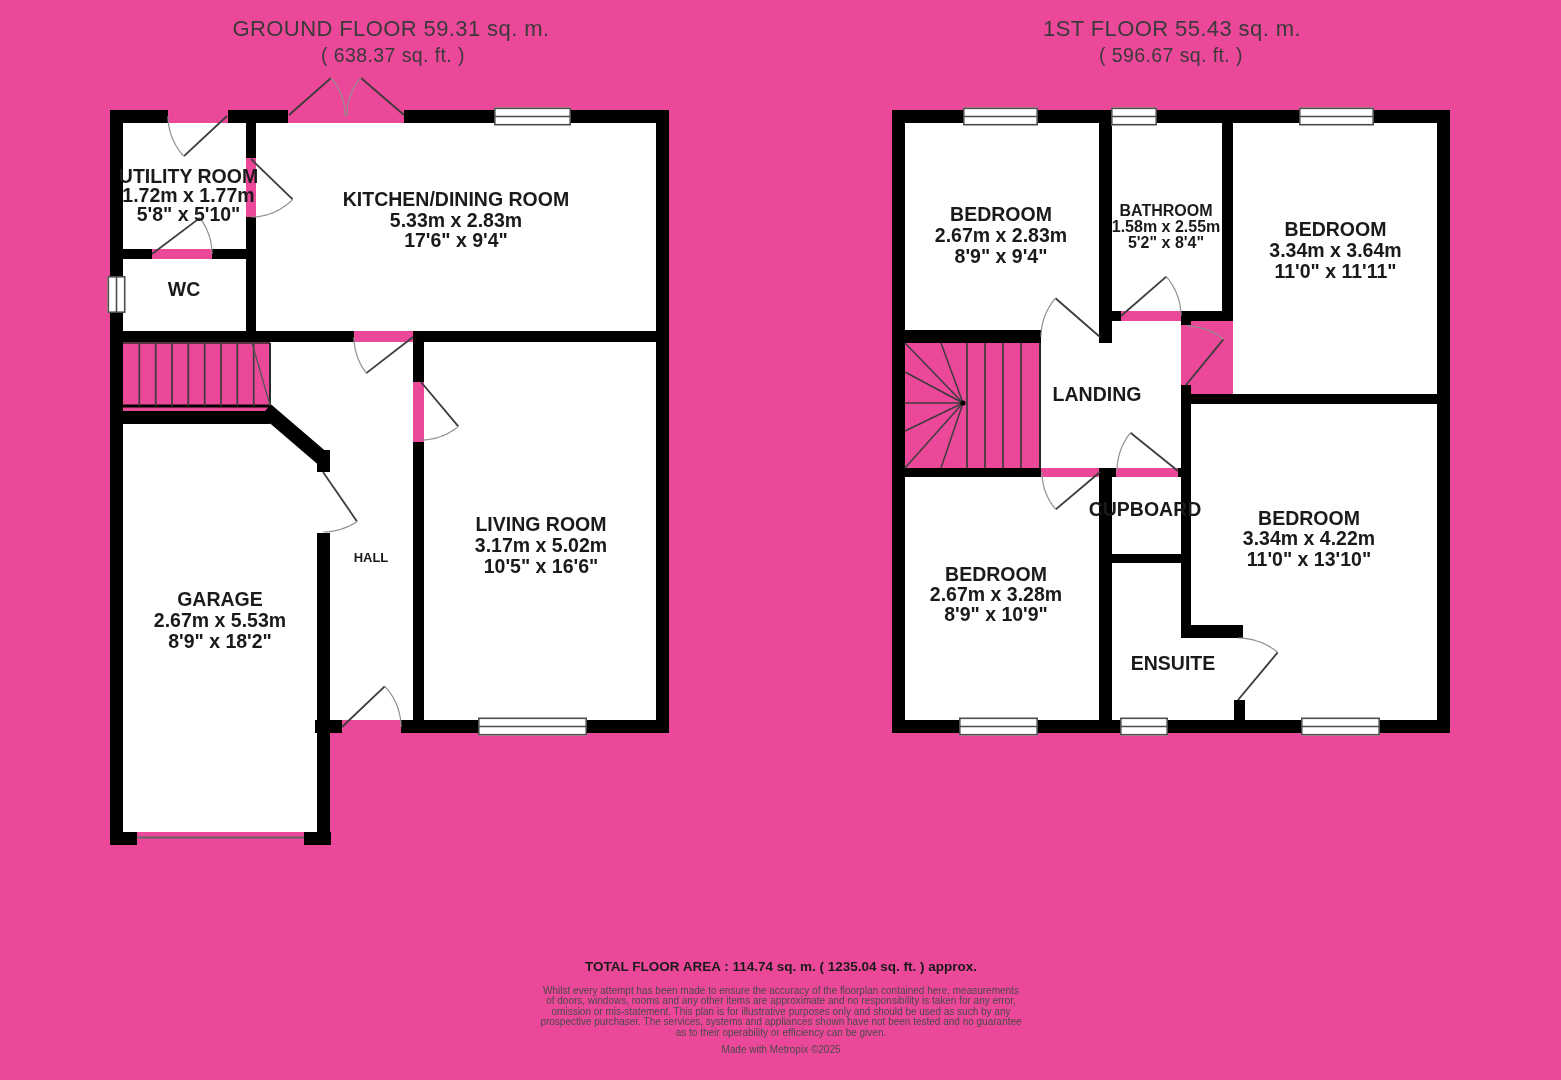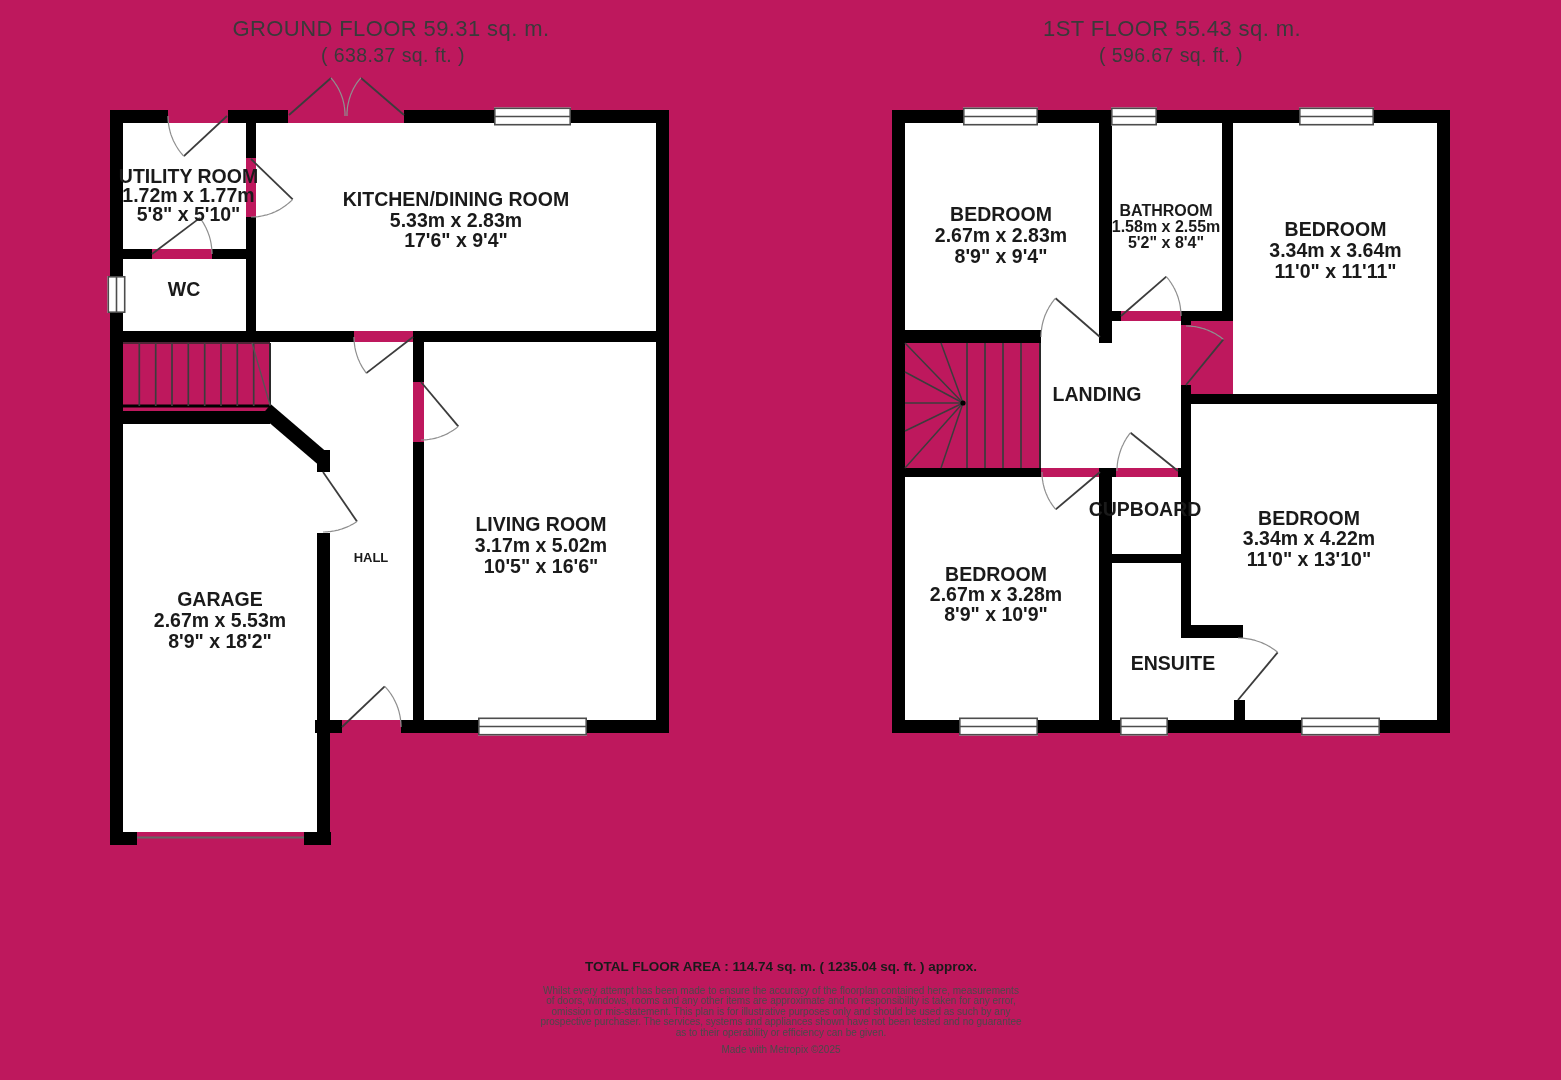--- a/index.html
+++ b/index.html
@@ -1,16 +1,16 @@
 <!DOCTYPE html>
 <html><head>
 <meta charset="utf-8">
 <style>
 html,body{margin:0;padding:0;background:#ffffff;}
-.page{position:relative;width:1561px;height:1080px;background:#be185d;overflow:hidden;}
+.page{position:relative;width:1561px;height:1080px;background:#ec4899;overflow:hidden;}
 svg{display:block;font-family:"Liberation Sans",sans-serif;}
 </style>
 </head>
 <body>
 <div class="page">
 <svg width="1561" height="1080" viewBox="0 0 1561 1080">
 
 <rect x="123" y="123" width="123" height="126" fill="#fff"></rect>
 
 <rect x="123" y="259" width="123" height="72" fill="#fff"></rect>

